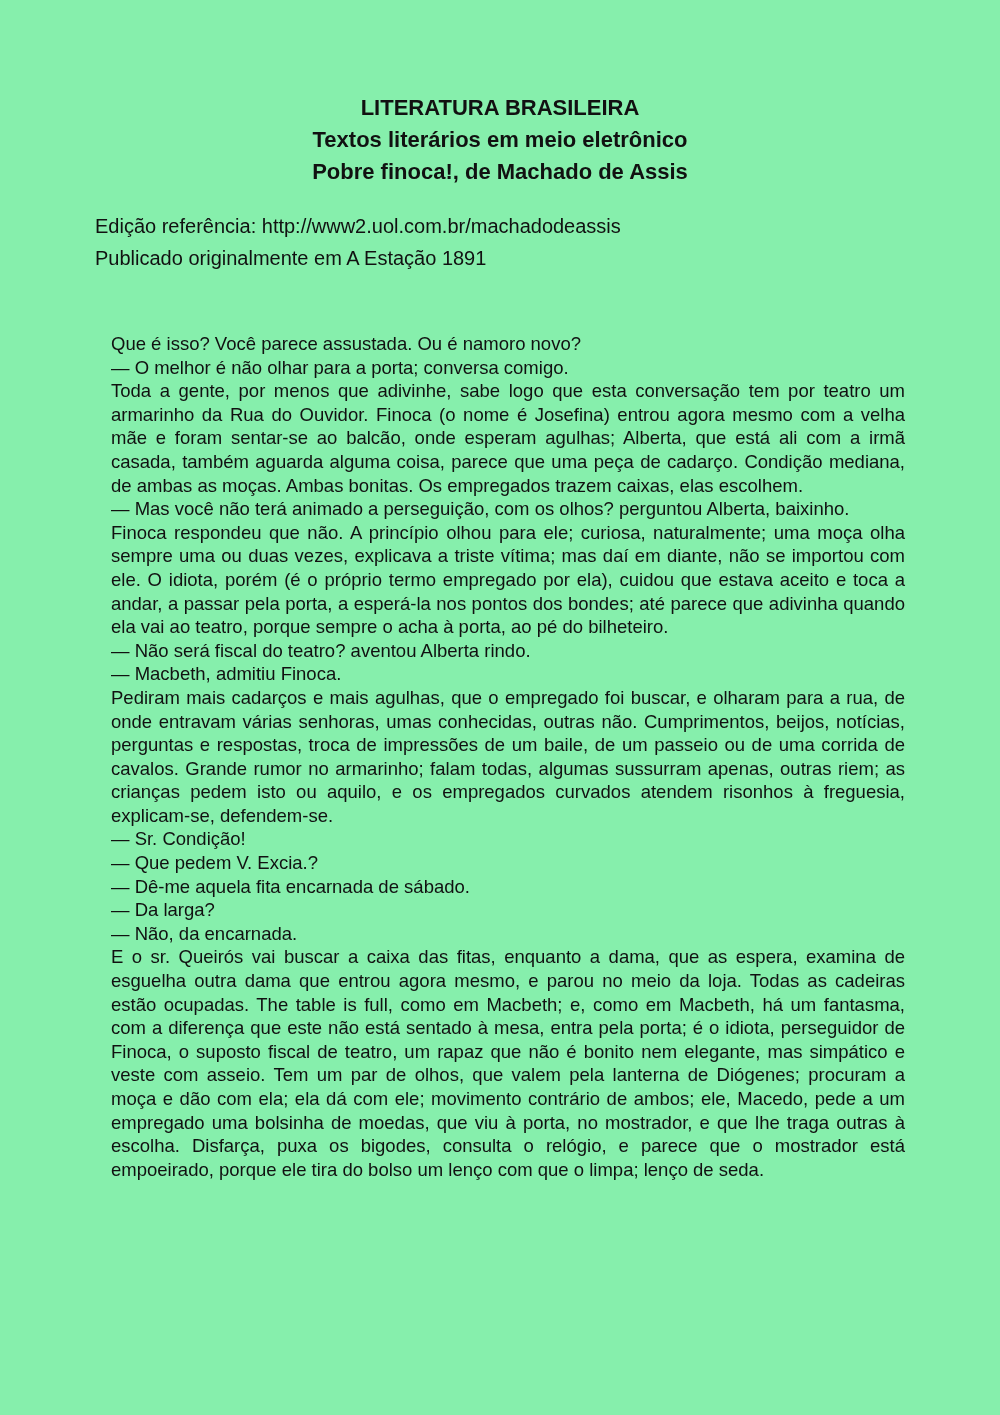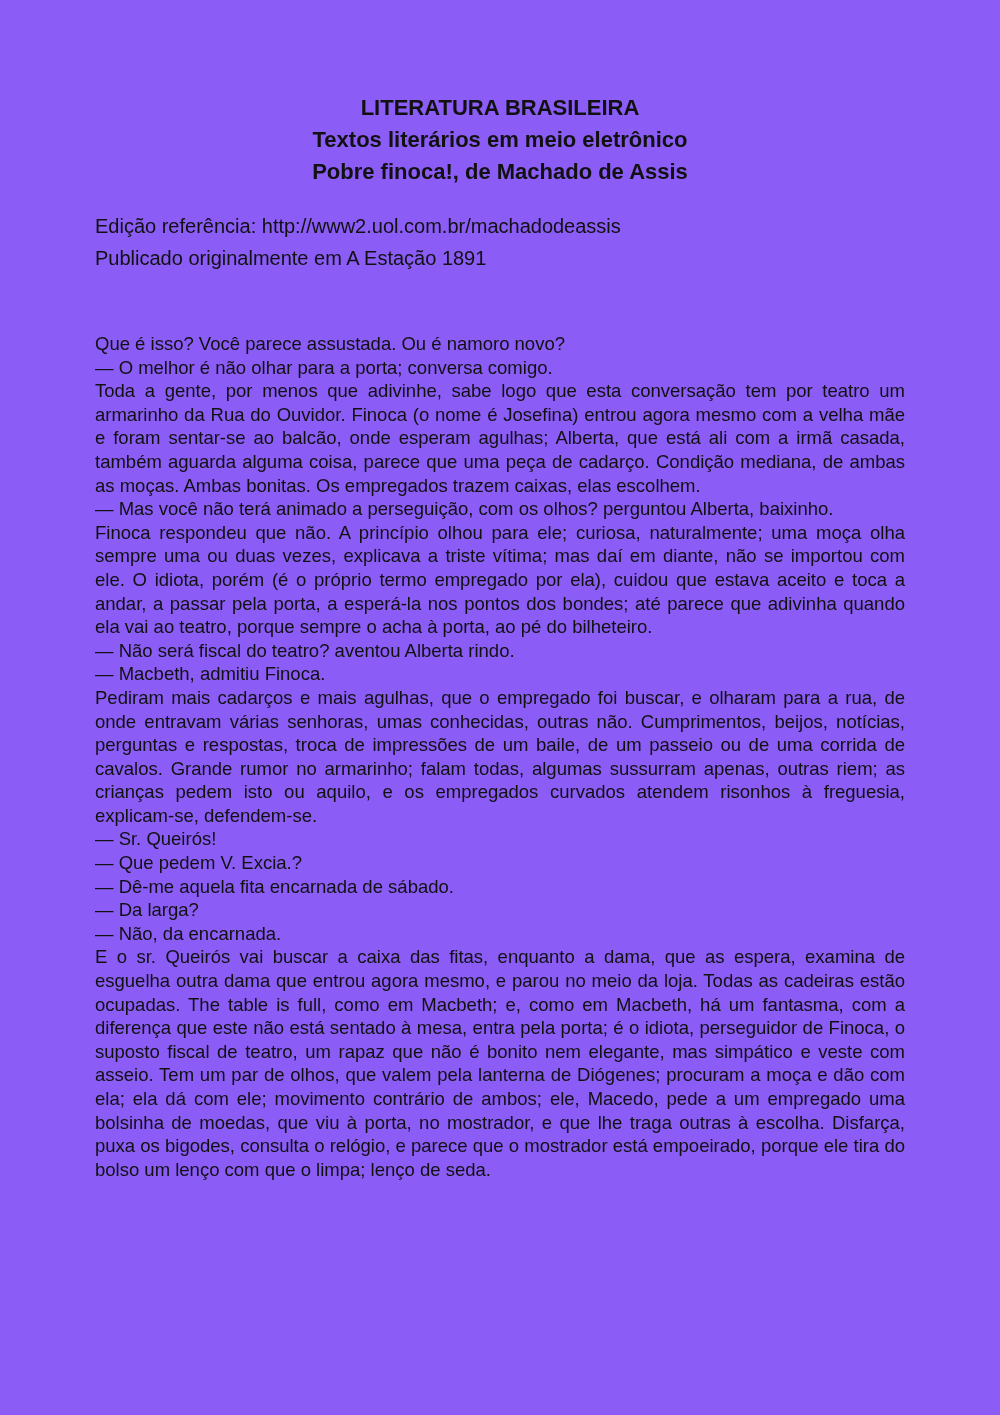--- a/index.html
+++ b/index.html
@@ -5,21 +5,21 @@
   html, body {
     margin: 0;
     padding: 0;
     background: #ffffff;
   }
   .page {
     position: relative;
     width: 1000px;
     height: 1415px;
     box-sizing: border-box;
-    background: #8b5cf6;
+    background: #86efac;
     color: #111111;
     font-family: "Liberation Sans", "DejaVu Sans", sans-serif;
     padding: 92px 95px 0 95px;
     overflow: hidden;
   }
   .title-block {
     text-align: center;
   }
   .title-line {
     margin: 0;
@@ -32,20 +32,21 @@
     margin-top: 22px;
   }
   .reference-block p {
     margin: 0;
     font-size: 20px;
     line-height: 32px;
     color: #111111;
   }
   .body-text {
     margin-top: 58px;
+    margin-left: 16px;
   }
   .body-text p {
     margin: 0;
     font-size: 18.5px;
     line-height: 23.6px;
     text-align: justify;
     color: #111111;
   }
 </style>
 </head>
@@ -66,21 +67,21 @@
 
   <main class="body-text">
     <p>Que é isso? Você parece assustada. Ou é namoro novo?</p>
     <p>— O melhor é não olhar para a porta; conversa comigo.</p>
     <p>Toda a gente, por menos que adivinhe, sabe logo que esta conversação tem por teatro um armarinho da Rua do Ouvidor. Finoca (o nome é Josefina) entrou agora mesmo com a velha mãe e foram sentar-se ao balcão, onde esperam agulhas; Alberta, que está ali com a irmã casada, também aguarda alguma coisa, parece que uma peça de cadarço. Condição mediana, de ambas as moças. Ambas bonitas. Os empregados trazem caixas, elas escolhem.</p>
     <p>— Mas você não terá animado a perseguição, com os olhos? perguntou Alberta, baixinho.</p>
     <p>Finoca respondeu que não. A princípio olhou para ele; curiosa, naturalmente; uma moça olha sempre uma ou duas vezes, explicava a triste vítima; mas daí em diante, não se importou com ele. O idiota, porém (é o próprio termo empregado por ela), cuidou que estava aceito e toca a andar, a passar pela porta, a esperá-la nos pontos dos bondes; até parece que adivinha quando ela vai ao teatro, porque sempre o acha à porta, ao pé do bilheteiro.</p>
     <p>— Não será fiscal do teatro? aventou Alberta rindo.</p>
     <p>— Macbeth, admitiu Finoca.</p>
     <p>Pediram mais cadarços e mais agulhas, que o empregado foi buscar, e olharam para a rua, de onde entravam várias senhoras, umas conhecidas, outras não. Cumprimentos, beijos, notícias, perguntas e respostas, troca de impressões de um baile, de um passeio ou de uma corrida de cavalos. Grande rumor no armarinho; falam todas, algumas sussurram apenas, outras riem; as crianças pedem isto ou aquilo, e os empregados curvados atendem risonhos à freguesia, explicam-se, defendem-se.</p>
-    <p>— Sr. Queirós!</p>
+    <p>— Sr. Condição!</p>
     <p>— Que pedem V. Excia.?</p>
     <p>— Dê-me aquela fita encarnada de sábado.</p>
     <p>— Da larga?</p>
     <p>— Não, da encarnada.</p>
     <p>E o sr. Queirós vai buscar a caixa das fitas, enquanto a dama, que as espera, examina de esguelha outra dama que entrou agora mesmo, e parou no meio da loja. Todas as cadeiras estão ocupadas. The table is full, como em Macbeth; e, como em Macbeth, há um fantasma, com a diferença que este não está sentado à mesa, entra pela porta; é o idiota, perseguidor de Finoca, o suposto fiscal de teatro, um rapaz que não é bonito nem elegante, mas simpático e veste com asseio. Tem um par de olhos, que valem pela lanterna de Diógenes; procuram a moça e dão com ela; ela dá com ele; movimento contrário de ambos; ele, Macedo, pede a um empregado uma bolsinha de moedas, que viu à porta, no mostrador, e que lhe traga outras à escolha. Disfarça, puxa os bigodes, consulta o relógio, e parece que o mostrador está empoeirado, porque ele tira do bolso um lenço com que o limpa; lenço de seda.</p>
   </main>
 
 </div>
 
 </body></html>

